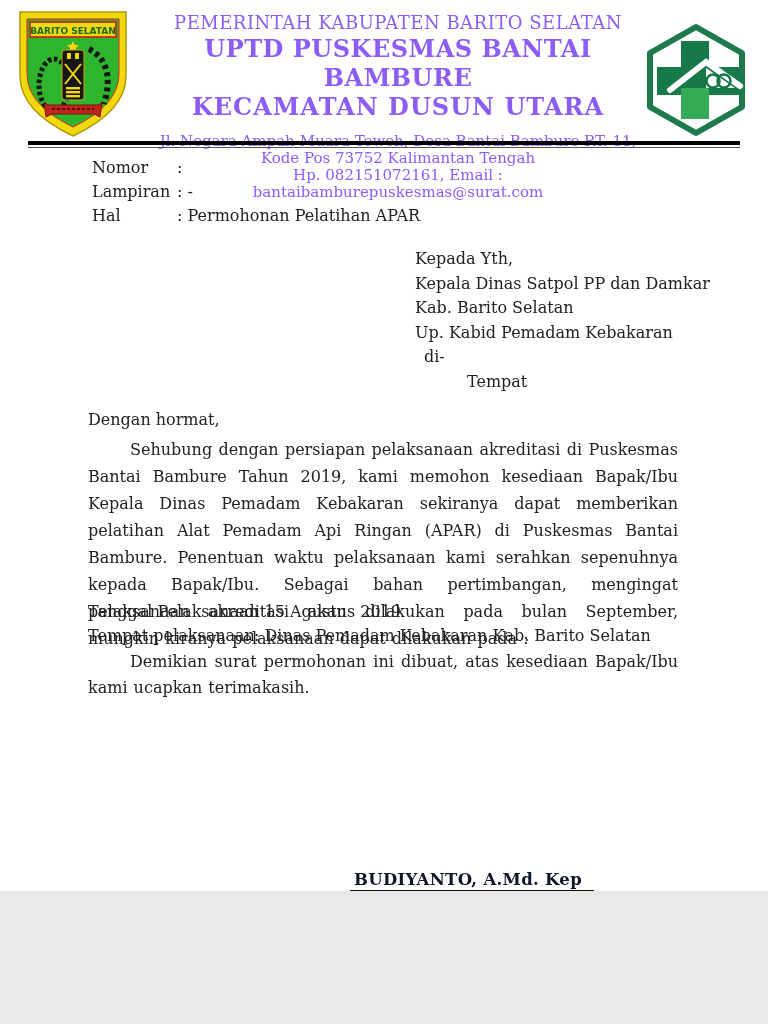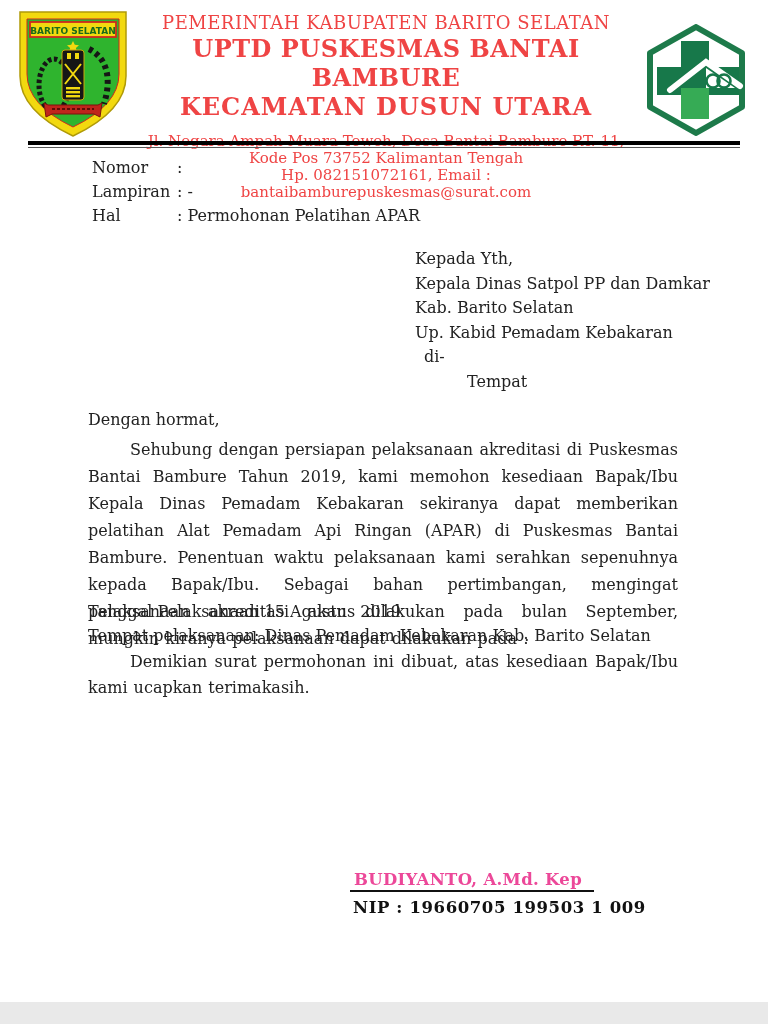--- a/index.html
+++ b/index.html
@@ -1,24 +1,24 @@
 <!DOCTYPE html>
 <html><head>
 <meta charset="utf-8">
 <style>
   html,body{margin:0;padding:0;background:#e9e9e9;}
   .letter{
-    position:relative;width:768px;height:1002px;background:#ffffff;
+    position:relative;width:768px;height:891px;background:#ffffff;
     margin:0 auto;overflow:hidden;
     font-family:"DejaVu Serif","Liberation Serif",serif;color:#222;
   }
   
   .logo-left{position:absolute;left:14px;top:8px;width:118px;height:132px;}
   .logo-right{position:absolute;left:636px;top:24px;width:120px;height:112px;}
-  .header-text{position:absolute;left:136px;top:12px;width:500px;text-align:center;color:#ef4444;}
+  .header-text{position:absolute;left:148px;top:12px;width:500px;text-align:center;color:#8b5cf6;}
   .h-line1{font-size:18px;letter-spacing:.5px;line-height:22px;}
   .h-line2{font-size:24px;font-weight:bold;letter-spacing:.5px;line-height:29px;}
   .h-line3{font-size:24px;font-weight:bold;letter-spacing:1px;line-height:29px;margin-bottom:12px;}
   .h-addr{font-size:15px;line-height:17px;}
   .rule{position:absolute;left:28px;right:28px;top:141px;height:2px;
         border-top:4px solid #000;border-bottom:1px solid #555;}
   
   .meta{position:absolute;left:92px;top:156px;font-size:16px;}
   .meta-row{line-height:24px;white-space:nowrap;}
   .meta-label{display:inline-block;width:85px;}
@@ -31,21 +31,21 @@
   .paragraph{position:absolute;left:88px;top:436px;width:590px;font-size:16px;
              line-height:27px;text-align:justify;text-indent:42px;word-spacing:1px;}
   .details{position:absolute;left:88px;top:600px;font-size:16px;}
   .detail-row{line-height:24px;white-space:nowrap;}
   .detail-label{display:inline-block;width:166px;}
   .closing{position:absolute;left:88px;top:649px;width:590px;font-size:16px;
            line-height:26px;text-align:justify;text-indent:42px;word-spacing:1px;}
   
   .datesig{position:absolute;left:353px;top:718px;font-size:16px;line-height:27px;}
   .sig-name{position:absolute;left:350px;top:870px;font-size:16.5px;font-weight:bold;
-            color:#ec4899;border-bottom:2px solid #111;padding:0 12px 1px 4px;letter-spacing:.3px;}
+            color:#0f172a;border-bottom:2px solid #111;padding:0 12px 1px 4px;letter-spacing:.3px;}
   .sig-nip{position:absolute;left:353px;top:898px;font-size:16.5px;font-weight:bold;
            color:#111;letter-spacing:.6px;}
   .seal-band-text{font-family:"DejaVu Sans","Liberation Sans",sans-serif;font-weight:bold;}
 </style>
 </head>
 <body>
 
 <div class="letter">
 
   <div class="logo-left">

